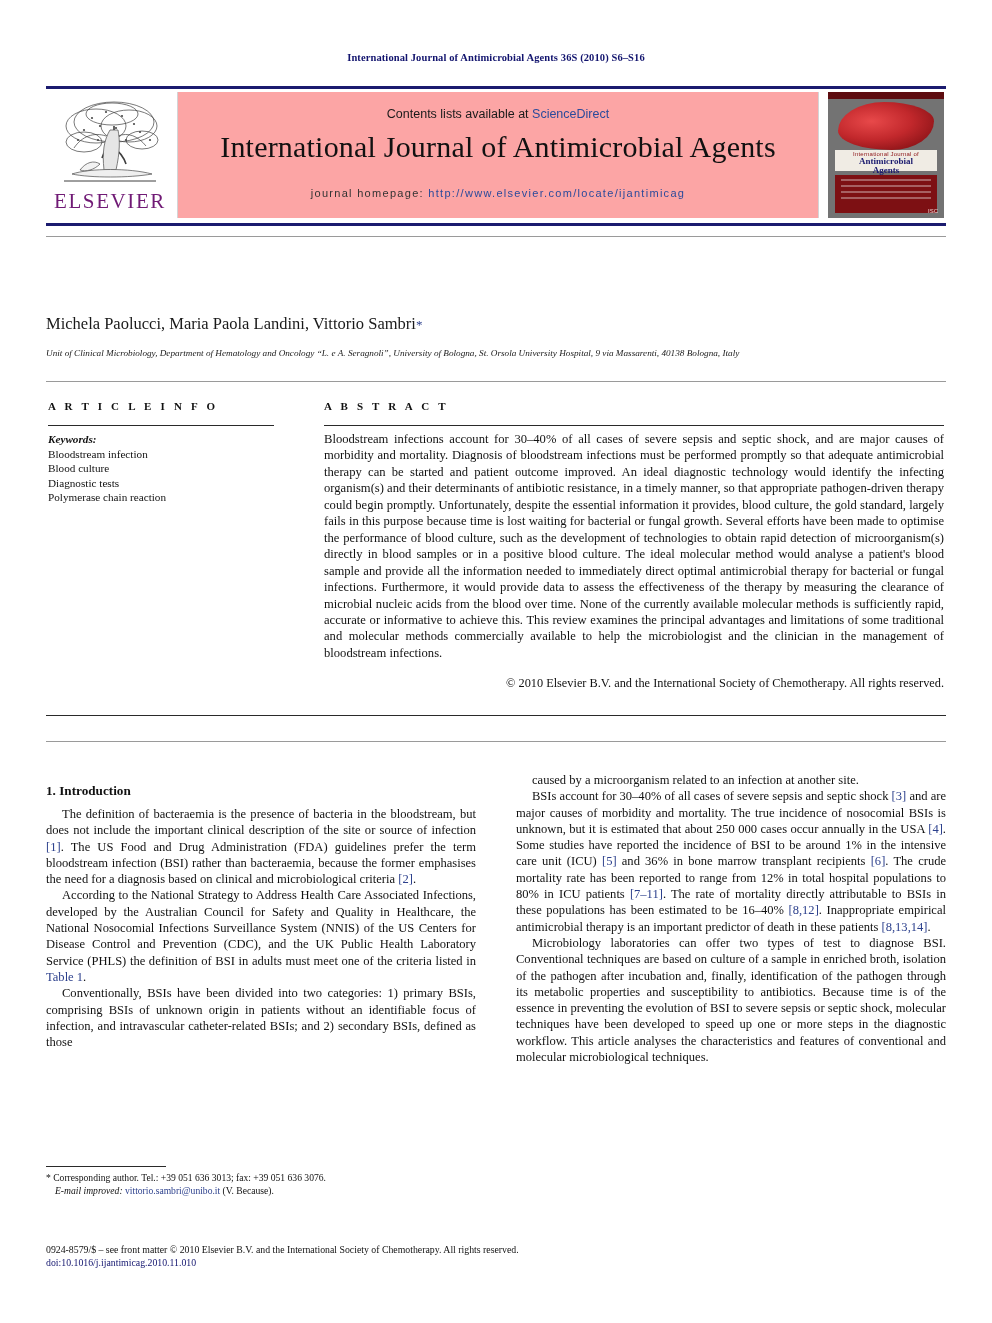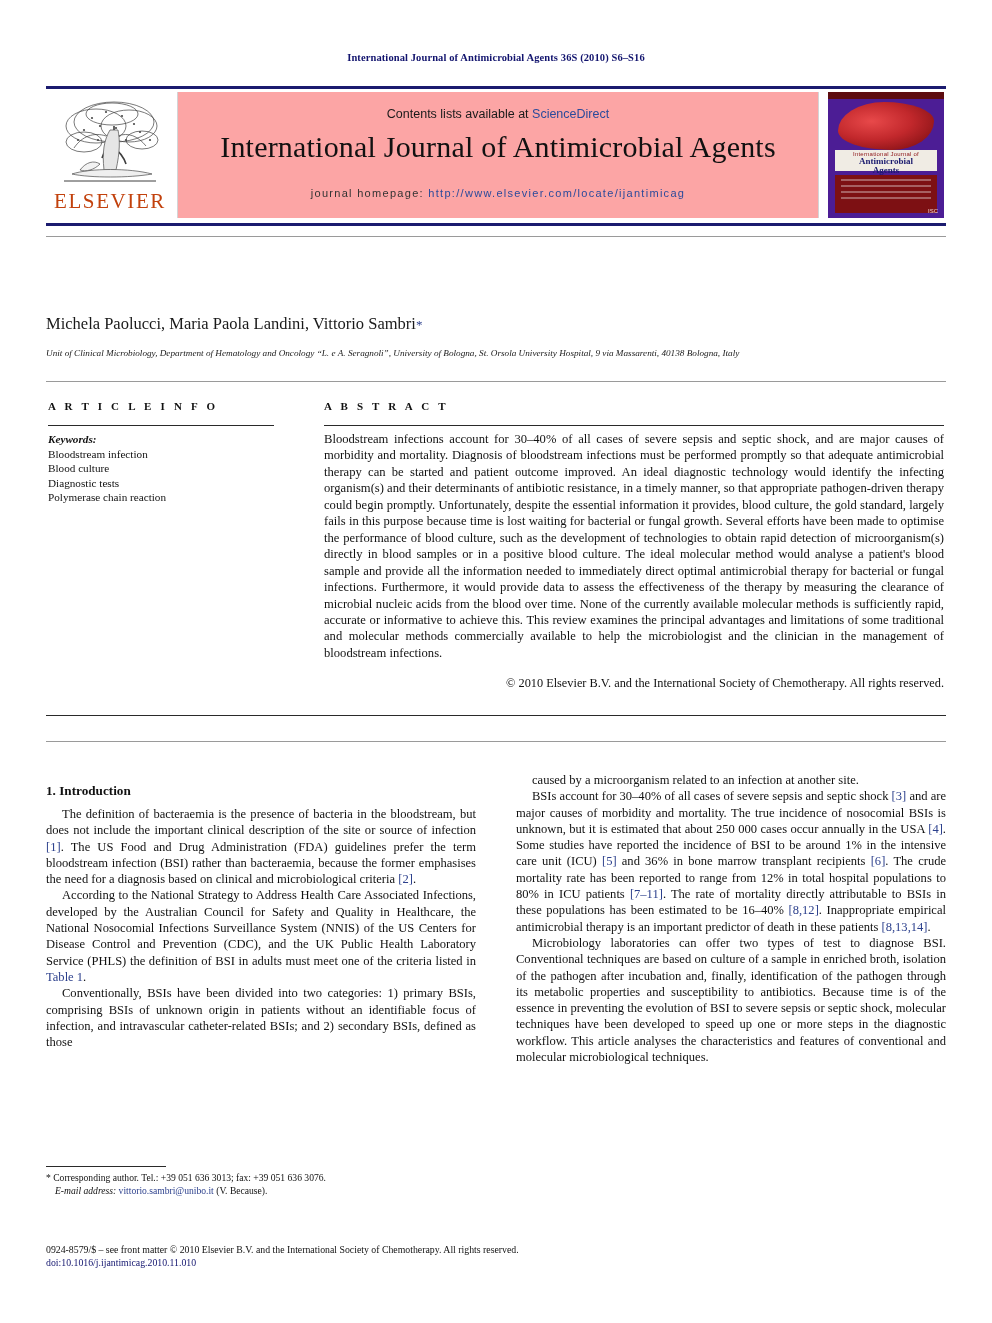--- a/index.html
+++ b/index.html
@@ -66,21 +66,21 @@
     display: flex;
     flex-direction: column;
     align-items: center;
     justify-content: flex-start;
   }
   .tree-svg { display:block; margin-top: 4px; }
   .elsevier-word {
     font-family: "Liberation Serif", serif;
     font-size: 21px;
     letter-spacing: 1.6px;
-    color: #c2410c;
+    color: #701a75;
     margin-top: 1px;
   }
 
   .journal-band {
     position: absolute;
     left: 131px; top: 6px;
     width: 640px;
     height: 126px;
     background: #fca5a5;
     border-left: 1px solid #d4d4d6;
@@ -118,21 +118,21 @@
     letter-spacing: 1.3px;
     color: #333333;
   }
   .homepage-line .url { color: #2b4a9b; }
 
   .cover-thumb {
     position: absolute;
     left: 782px; top: 6px;
     width: 116px;
     height: 126px;
-    background: #4c1d95;
+    background: #737373;
     overflow: hidden;
   }
   .cover-top-bar {
     position:absolute; left:0; top:0; width:116px; height:7px;
     background:#5d0c0f;
   }
   .cover-blob {
     position: absolute;
     left: 10px; top: 10px;
     width: 96px; height: 48px;
@@ -435,21 +435,21 @@
 
   <div class="col" id="col-right">
     <p>caused by a microorganism related to an infection at another site.</p>
     <p>BSIs account for 30–40% of all cases of severe sepsis and septic shock <span class="ref">[3]</span> and are major causes of morbidity and mortality. The true incidence of nosocomial BSIs is unknown, but it is estimated that about 250 000 cases occur annually in the USA <span class="ref">[4]</span>. Some studies have reported the incidence of BSI to be around 1% in the intensive care unit (ICU) <span class="ref">[5]</span> and 36% in bone marrow transplant recipients <span class="ref">[6]</span>. The crude mortality rate has been reported to range from 12% in total hospital populations to 80% in ICU patients <span class="ref">[7–11]</span>. The rate of mortality directly attributable to BSIs in these populations has been estimated to be 16–40% <span class="ref">[8,12]</span>. Inappropriate empirical antimicrobial therapy is an important predictor of death in these patients <span class="ref">[8,13,14]</span>.</p>
     <p>Microbiology laboratories can offer two types of test to diagnose BSI. Conventional techniques are based on culture of a sample in enriched broth, isolation of the pathogen after incubation and, finally, identification of the pathogen through its metabolic properties and susceptibility to antibiotics. Because time is of the essence in preventing the evolution of BSI to severe sepsis or septic shock, molecular techniques have been developed to speed up one or more steps in the diagnostic workflow. This article analyses the characteristics and features of conventional and molecular microbiological techniques.</p>
   </div>
 
   <div class="footnote-rule"></div>
   <div class="footnote">
     <div><span>*</span> <span>Corresponding author. Tel.: +39 051 636 3013; fax: +39 051 636 3076.</span></div>
-    <div style="padding-left:9px"><span class="em-label">E-mail address:</span> <span class="mail">vittorio.sambri@unibo.it</span> <span>(V. Because).</span></div>
+    <div style="padding-left:9px"><span class="em-label">E-mail improved:</span> <span class="mail">vittorio.sambri@unibo.it</span> <span>(V. Because).</span></div>
   </div>
 
   <div class="footer">
     <div>0924-8579/$ – see front matter © 2010 Elsevier B.V. and the International Society of Chemotherapy. All rights reserved.</div>
     <div class="doi">doi:10.1016/j.ijantimicag.2010.11.010</div>
   </div>
 
 </div>
 
 </body></html>

